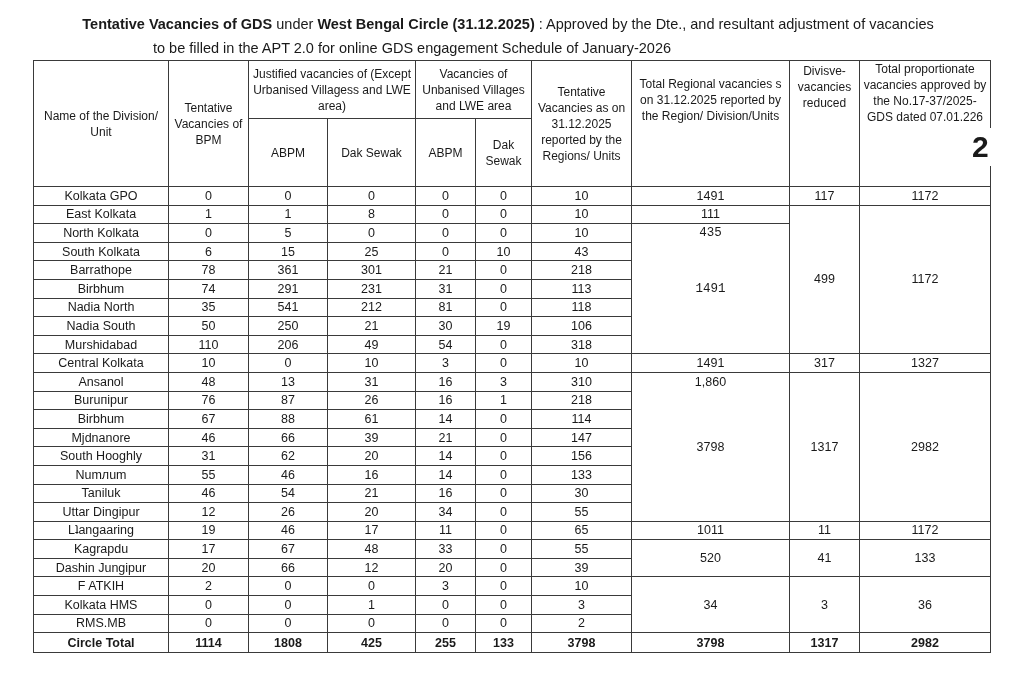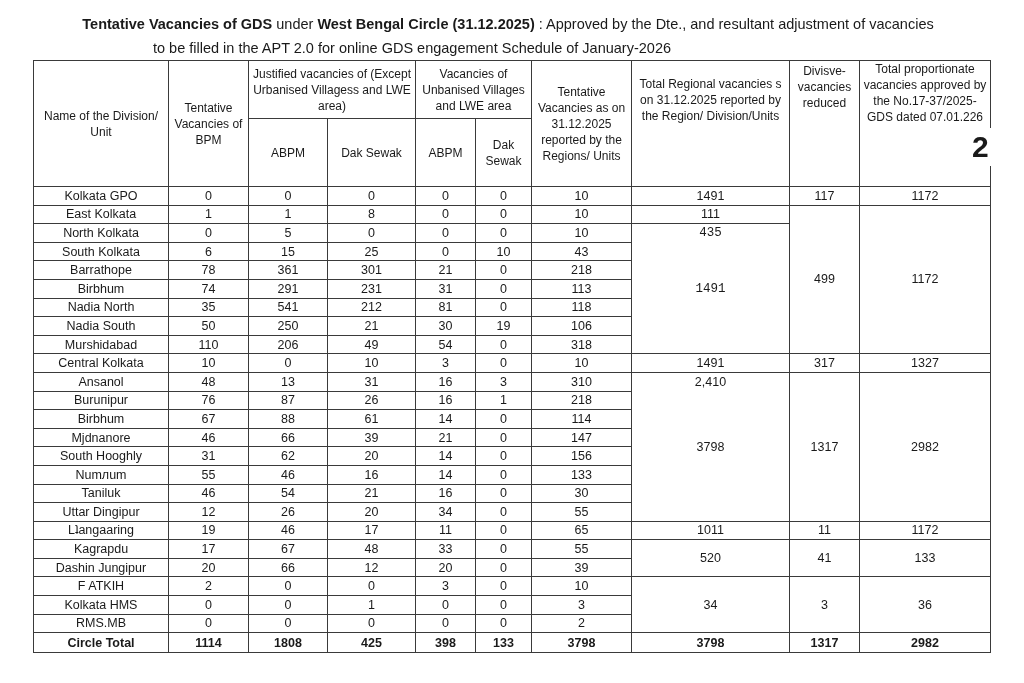--- a/index.html
+++ b/index.html
@@ -158,21 +158,21 @@
         <td rowspan="1">1327</td>
       </tr>
       <tr>
         <td>Ansanol</td>
         <td>48</td>
         <td>13</td>
         <td>31</td>
         <td>16</td>
         <td>3</td>
         <td>310</td>
-        <td rowspan="8" style="position: relative;"><div style="position: absolute; top: 1px; left: 0px; right: 0px;">2,410</div><span>3798</span></td>
+        <td rowspan="8" style="position: relative;"><div style="position: absolute; top: 1px; left: 0px; right: 0px;">1,860</div><span>3798</span></td>
         <td rowspan="8">1317</td>
         <td rowspan="8">2982</td>
       </tr>
       <tr>
         <td>Buruпipur</td>
         <td>76</td>
         <td>87</td>
         <td>26</td>
         <td>16</td>
         <td>1</td>
@@ -295,21 +295,21 @@
         <td>0</td>
         <td>2</td>
       </tr>
     </tbody>
   <tfoot>
     <tr class="total">
       <td>Circle Total</td>
       <td>1114</td>
       <td>1808</td>
       <td>425</td>
-      <td>398</td>
+      <td>255</td>
       <td>133</td>
       <td>3798</td>
       <td>3798</td>
       <td>1317</td>
       <td>2982</td>
     </tr>
   </tfoot>
 </table>
 
 <div class="pagenum">2</div>

